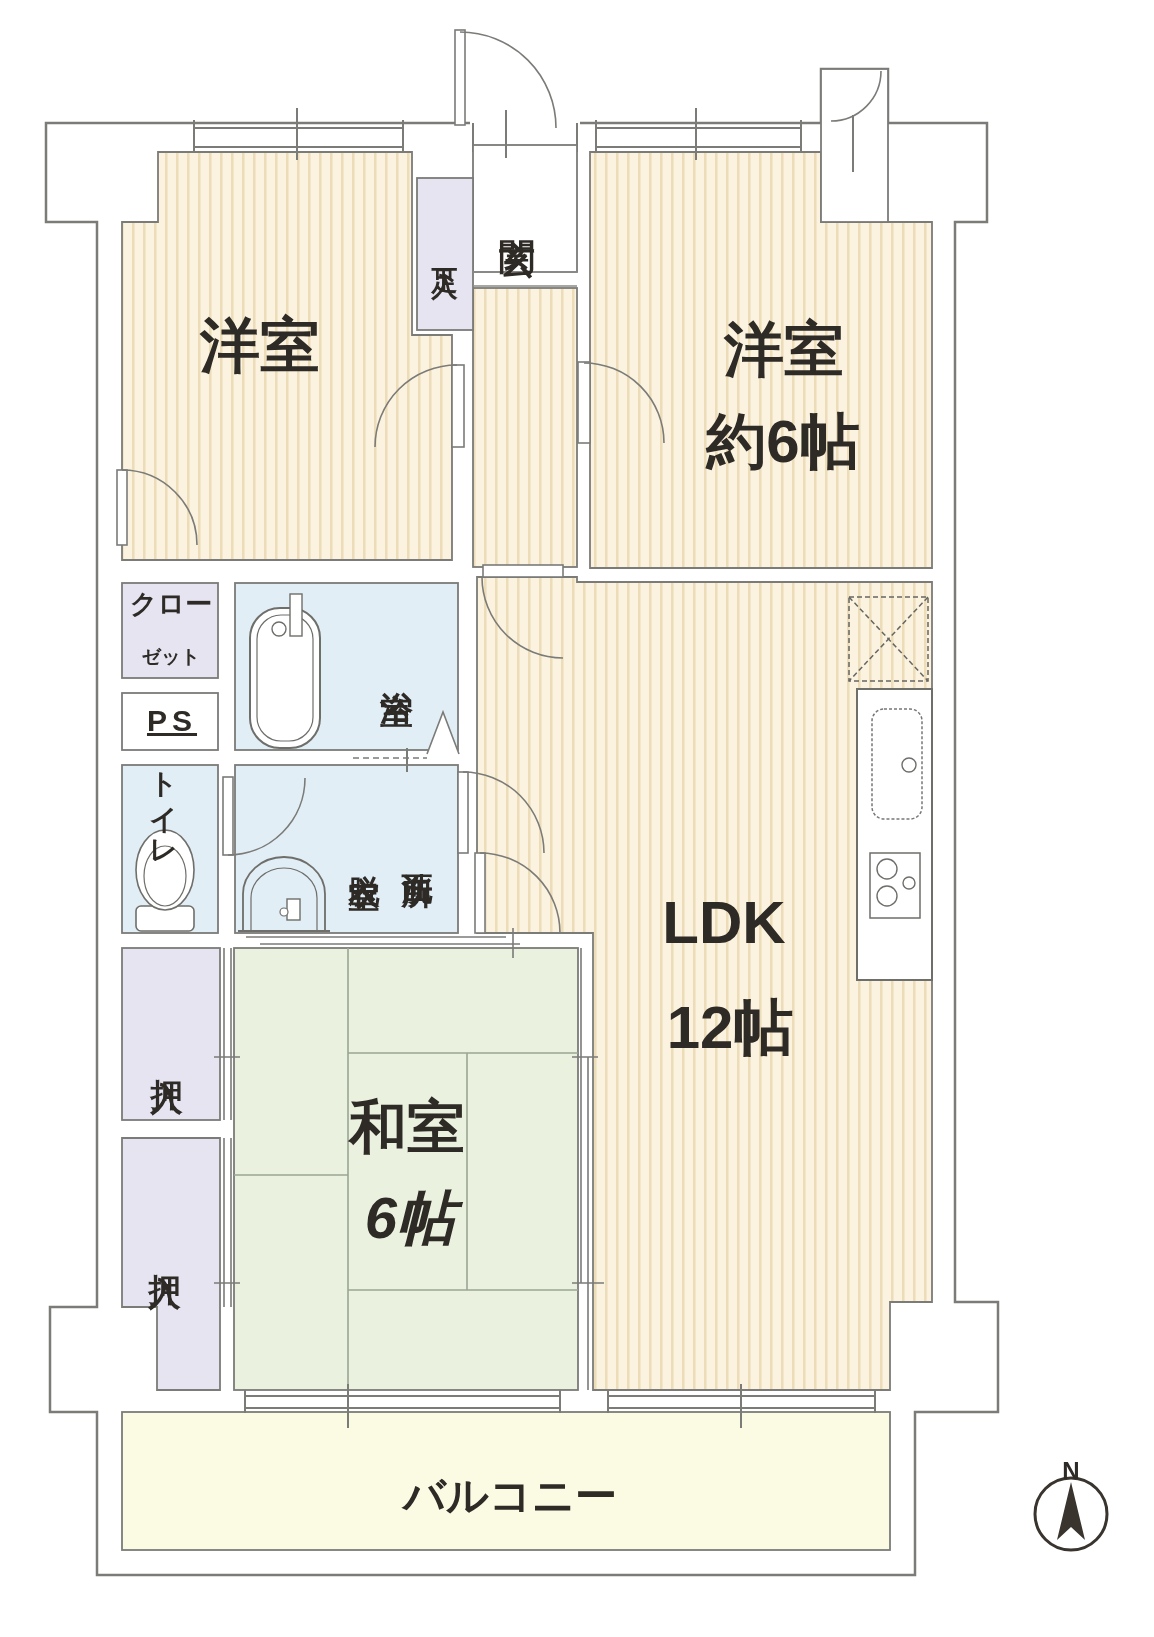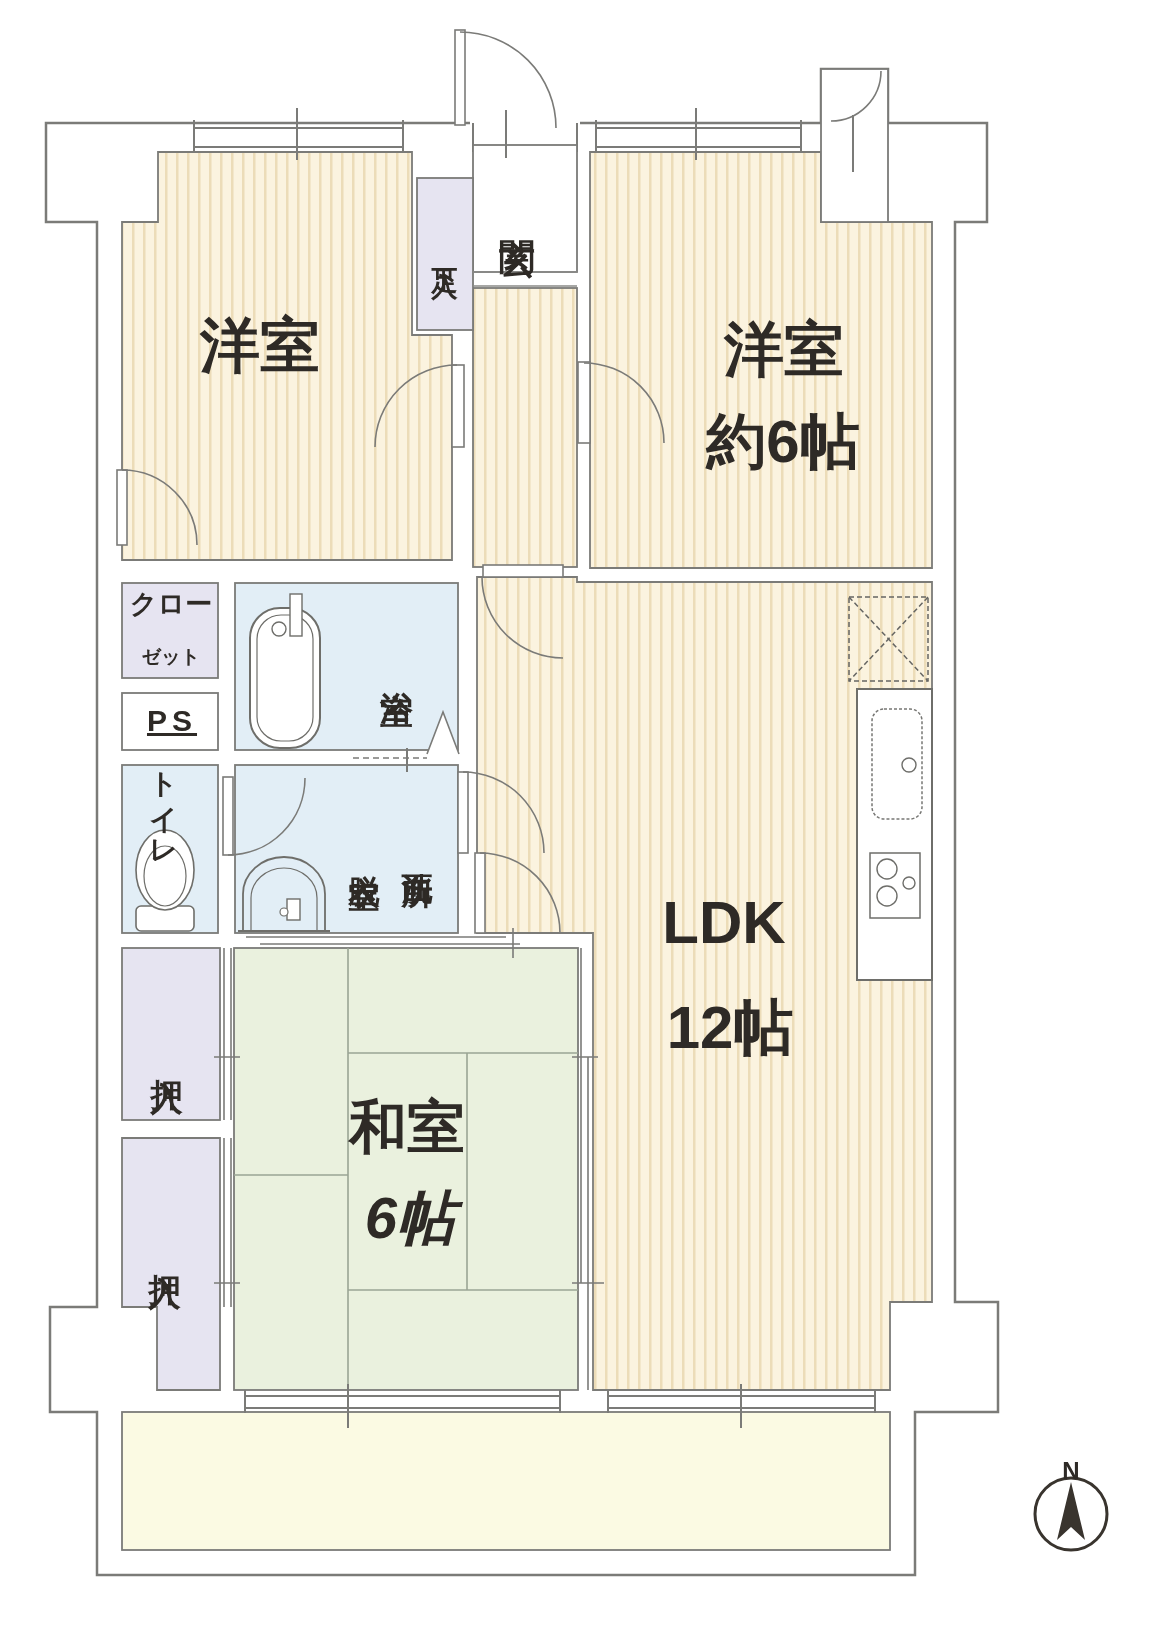--- a/index.html
+++ b/index.html
@@ -154,20 +154,21 @@
   </g>
 </svg>
 
   <div class="lbl" style="left:260px;top:346px;font-size:60px;">洋室</div>
   <div class="lbl" style="left:784px;top:350px;font-size:60px;">洋室</div>
   <div class="lbl" style="left:783px;top:442px;font-size:60px;">約6帖</div>
   <div class="lbl" style="left:724px;top:923px;font-size:60px;">LDK</div>
   <div class="lbl" style="left:730px;top:1016px;font-size:60px;margin-top:12px;">12帖</div>
   <div class="lbl" style="left:407px;top:1127px;font-size:58px;">和室</div>
   <div class="lbl" style="left:410px;top:1218px;font-size:58px;font-style:italic;">6帖</div>
+  <div class="lbl" style="left:510px;top:1496px;font-size:42px;">バルコニー</div>
   <div class="lbl v" style="left:517px;top:212px;font-size:36px;">玄関</div>
   <div class="lbl v" style="left:445px;top:250px;font-size:26px;">下足入</div>
   <div class="lbl" style="left:171px;top:604px;font-size:27px;">クロー</div>
   <div class="lbl" style="left:171px;top:656px;font-size:19px;">ゼット</div>
   <div class="lbl ps" style="left:172px;top:721px;font-size:30px;text-decoration:underline;">PS</div>
   <div class="lbl v" style="left:163px;top:803px;font-size:28px;">トイレ</div>
   <div class="lbl v" style="left:397px;top:667px;font-size:33px;">浴室</div>
   <div class="lbl v" style="left:364px;top:853px;font-size:31px;">脱衣室</div>
   <div class="lbl v" style="left:417px;top:851px;font-size:31px;">洗面所</div>
   <div class="lbl v" style="left:167px;top:1055px;font-size:32px;">押入</div>

